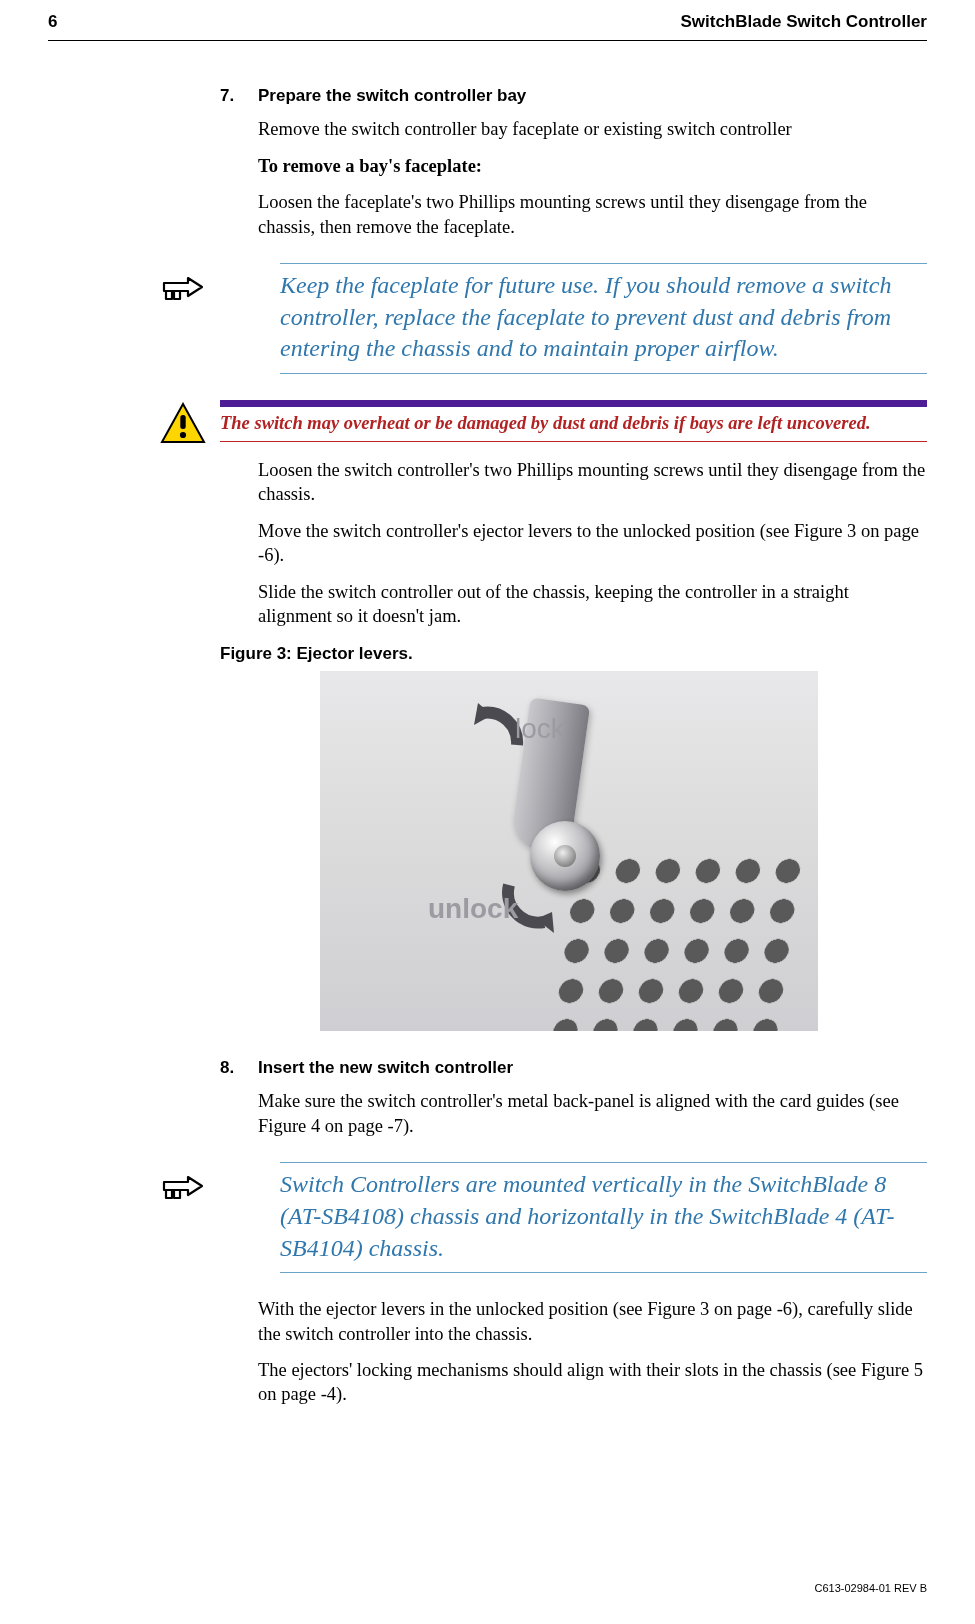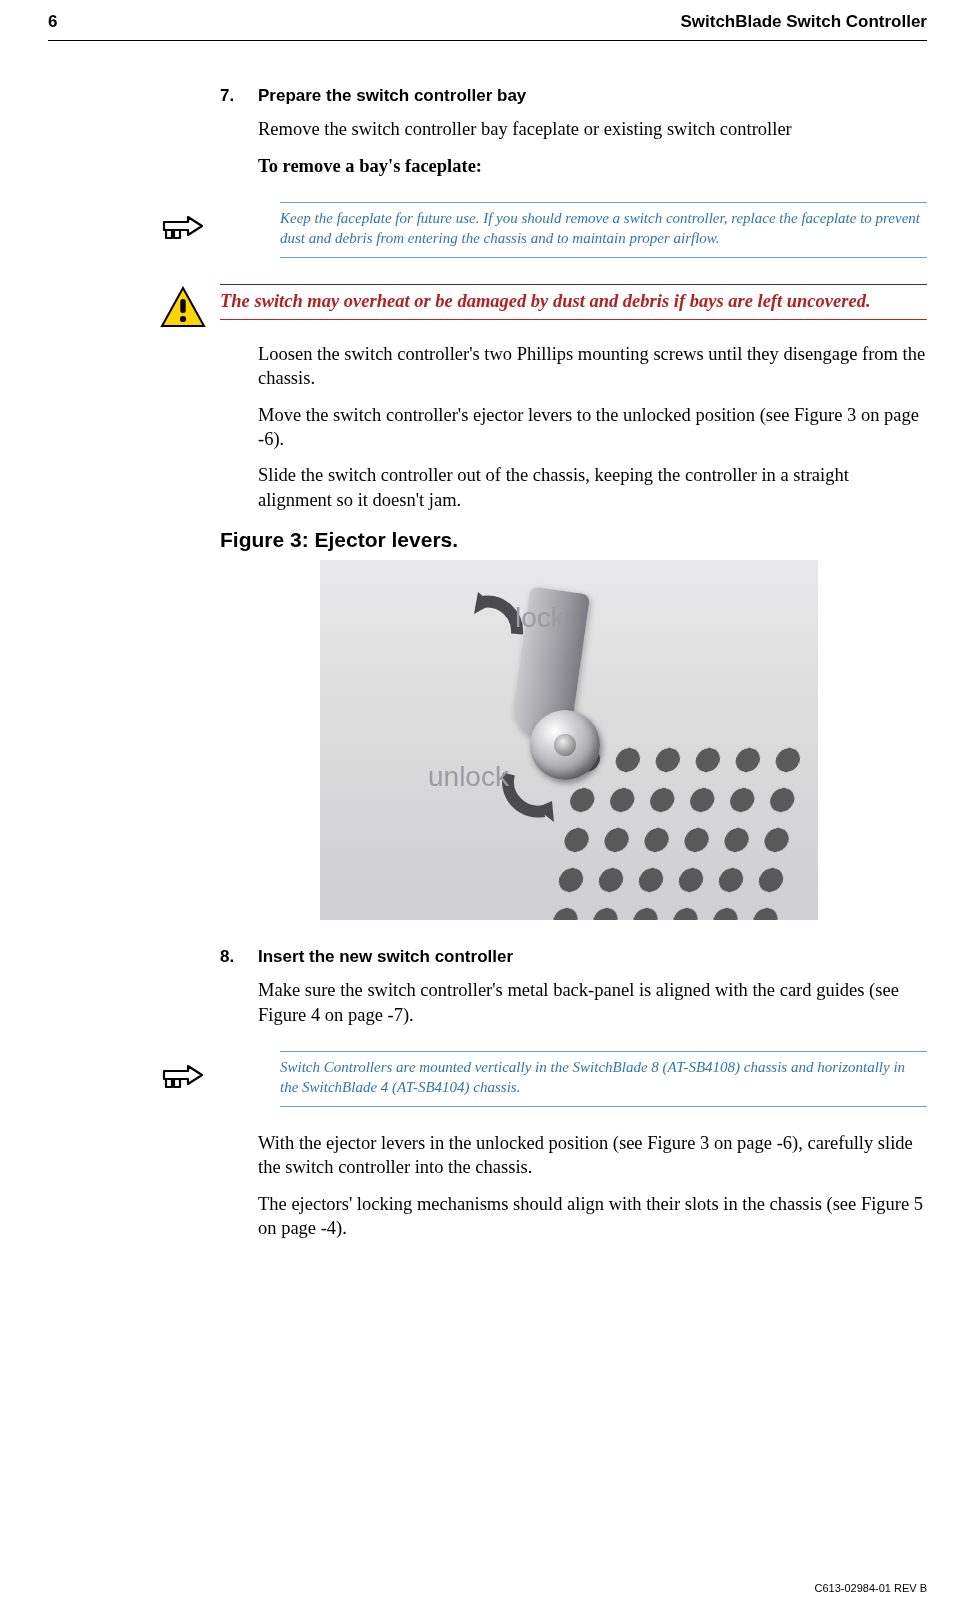--- a/index.html
+++ b/index.html
@@ -80,76 +80,76 @@
   }
   .hand-icon {
     width: 46px;
     height: 36px;
     flex-shrink: 0;
     margin-top: 6px;
   }
   .note-text {
     color: #2f77ad;
     font-style: italic;
-    font-size: 15px;
+    font-size: 24px;
     line-height: 1.32;
   }
   .warn-callout {
     margin-left: -60px;
     margin-top: 26px;
     margin-bottom: 14px;
   }
   .warn-wrap {
     display: flex;
     align-items: flex-start;
     gap: 14px;
   }
   .warn-icon {
     width: 46px;
     height: 42px;
     flex-shrink: 0;
     margin-top: 2px;
   }
   .warn-lines {
-    border-top: 1px solid #4c1d95;
+    border-top: 7px solid #4c1d95;
     border-bottom: 1px solid #b22;
     padding: 4px 0 6px 0;
     flex: 1;
   }
   .warn-text {
     color: #b22222;
     font-style: italic;
     font-weight: 700;
     font-size: 18.5px;
     line-height: 1.32;
   }
   .fig-caption {
     font-family: "Frutiger", "Segoe UI", "Helvetica Neue", Arial, sans-serif;
     font-weight: 700;
-    font-size: 21px;
+    font-size: 17px;
     margin: 14px 0 6px 0;
   }
   .figure-box {
     width: 460px;
     height: 360px;
     margin-left: 100px;
     background: linear-gradient(180deg,#e8e8ea 0%, #ddd 40%, #cfcfd3 100%);
     position: relative;
     overflow: hidden;
     padding-left: 38px;
   }
   .fig-label {
     position: absolute;
     color: #9b9ba1;
     font-family: "Helvetica Neue", Arial, sans-serif;
     font-size: 28px;
     font-weight: 400;
   }
   .fig-lock { top: 40px; left: 195px; }
-  .fig-unlock { top: 199px; left: 108px; }
+  .fig-unlock { top: 220px; left: 108px; font-weight: bold; }
   .footer {
     position: absolute;
     bottom: 30px;
     right: 48px;
     font-family: "Helvetica Neue", Arial, sans-serif;
     font-size: 11px;
     color: #000;
   }
   
   .holes {
@@ -214,20 +214,21 @@
 
   <div class="content">
 
     <div class="step-row">
       <span class="step-num">7.</span>
       <span class="step-title">Prepare the switch controller bay</span>
     </div>
     <div class="step-body">
       <p class="para">Remove the switch controller bay faceplate or existing switch controller</p>
       <p class="para bold">To remove a bay's faceplate:</p>
+      <p class="para">Loosen the faceplate's two Phillips mounting screws until they disengage from the chassis, then remove the faceplate.</p>
     </div>
 
     <div class="callout">
       <div class="callout-wrap">
         <span class="hand-icon">
           <svg viewBox="0 0 46 36">
               <g fill="none" stroke="#000" stroke-width="2.2" stroke-linejoin="round" stroke-linecap="round">
                 <path d="M4 14 H28 V9 L42 18 L28 27 V22 H4 Z" fill="#fff"></path>
                 <path d="M6 22 v8 h6 v-8"></path>
                 <path d="M14 22 v8 h6 v-8"></path>

